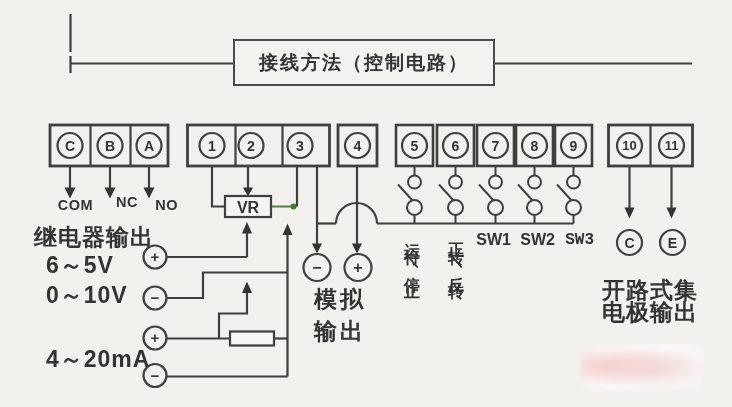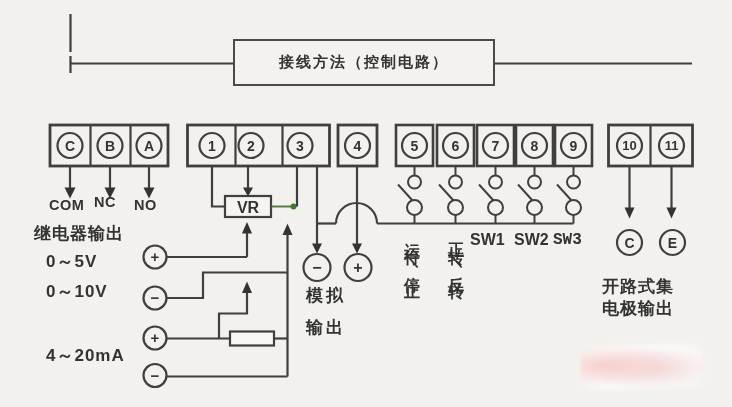--- a/index.html
+++ b/index.html
@@ -4,30 +4,30 @@
 <style>
   html,body{margin:0;padding:0;background:#e8e6e2;}
   .stage{
     position:relative;width:732px;height:407px;overflow:hidden;
     background:#f3f1ee;
     font-family:"Liberation Sans","DejaVu Sans",sans-serif;
     color:#2e2e2e;
   }
   .stage svg{position:absolute;left:0;top:0;}
   .lbl{position:absolute;font-weight:bold;color:#333;white-space:nowrap;}
-  .lbl.center{text-align:left;}
-  .cn17{font-size:17px;letter-spacing:1px;}
+  .lbl.center{text-align:right;}
+  .cn17{font-size:23px;letter-spacing:1px;}
   .cn15{font-size:16px;}
   .en14{font-size:14.5px;letter-spacing:.5px;}
   .title-box{
     position:absolute;left:233px;top:39px;width:262px;height:47px;
     border:2.2px solid #4a4a4a;display:flex;align-items:center;justify-content:center;
     background:#f4f2ef;box-sizing:border-box;
   }
-  .title-text{font-size:15px;font-weight:bold;letter-spacing:2px;color:#333;}
+  .title-text{font-size:19px;font-weight:bold;letter-spacing:2px;color:#333;}
   .vlabel{
     position:absolute;writing-mode:vertical-rl;text-orientation:upright;
     font-weight:bold;font-size:16px;letter-spacing:6px;color:#333;
   }
   .watermark{
     position:absolute;left:581px;top:345px;width:122px;height:44px;
     background:
       radial-gradient(ellipse at 22% 45%, rgba(245,205,203,.95), rgba(245,205,203,0) 60%),
       radial-gradient(ellipse at 60% 55%, rgba(240,210,212,.8), rgba(240,210,212,0) 65%),
       radial-gradient(ellipse at 50% 50%, rgba(255,255,255,.95), rgba(255,255,255,.55) 75%, rgba(255,255,255,0) 100%);
@@ -229,21 +229,21 @@
 
   <div class="title-box">
     <span class="title-text">接线方法（控制电路）</span>
   </div>
 
   <div class="lbl en14 center" style="left:49px;top:197px;width:44px;">COM</div>
   <div class="lbl en14 center" style="left:94px;top:194px;width:44px;">NC</div>
   <div class="lbl en14 center" style="left:134px;top:197px;width:44px;">NO</div>
   <div class="lbl cn17" style="left:34px;top:222px;">继电器输出</div>
 
-  <div class="lbl cn17" style="left:46px;top:250px;">0～5V</div>
+  <div class="lbl cn17" style="left:46px;top:250px;">6～5V</div>
   <div class="lbl cn17" style="left:46px;top:280px;">0～10V</div>
   <div class="lbl cn17" style="left:46px;top:344px;">4～20mA</div>
 
   <div class="lbl cn17 center" style="left:306px;top:284px;width:60px;letter-spacing:3px;">模拟</div>
   <div class="lbl cn17 center" style="left:306px;top:305px;width:60px;letter-spacing:3px;margin-top:11px;">输出</div>
 
   <div class="vlabel" style="left:401px;top:230px;">运行＼停止</div>
   <div class="vlabel" style="left:445px;top:230px;">正转＼反转</div>
   <div class="lbl cn15 center" style="left:470px;top:231px;width:41px;">SW1</div>
   <div class="lbl cn15 center" style="left:514px;top:231px;width:41px;">SW2</div>

